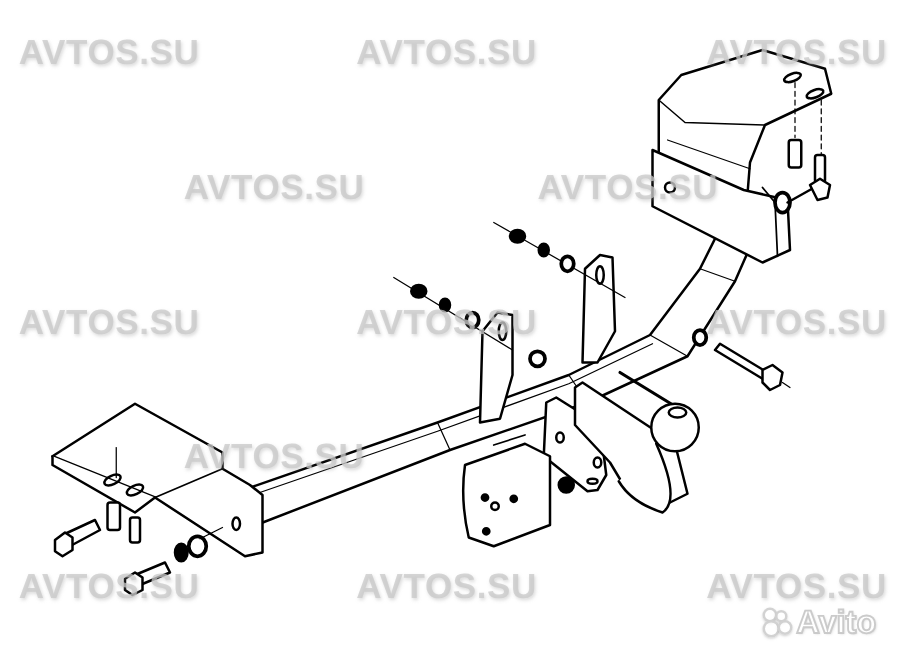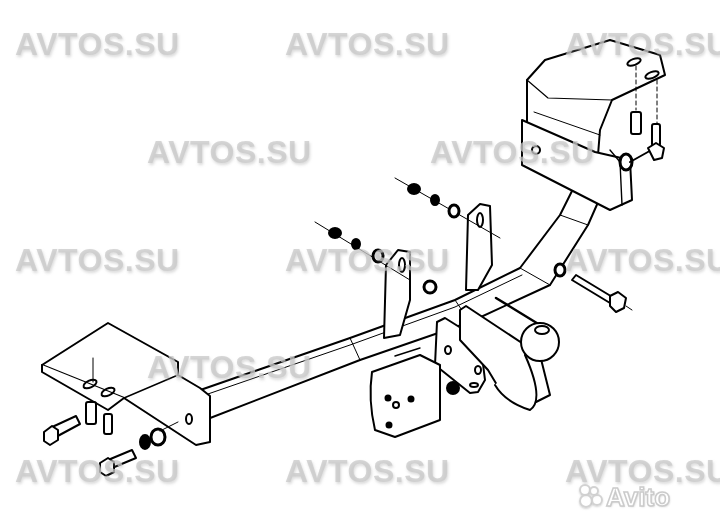--- a/index.html
+++ b/index.html
@@ -1,20 +1,20 @@
 <!DOCTYPE html>
 <html><head>
 <meta charset="utf-8">
 <style>
   html, body { margin: 0; padding: 0; background: #ffffff; }
   body { width: 720px; height: 519px; position: relative; overflow: hidden; font-family: "Liberation Sans", sans-serif; }
   .canvas { position: absolute; left: 0; top: 0; width: 720px; height: 519px; background: #fff; }
   .drawing { position: absolute; left: 0; top: 0; width: 720px; height: 519px; }
-  .wm { position: absolute; font-family: "Liberation Sans", sans-serif; font-weight: bold; font-size: 32px; letter-spacing: 0.5px; color: rgba(200,200,200,0.75); text-shadow: 1px 2px 3px rgba(150,150,150,0.35); white-space: nowrap; pointer-events: none; }
-  .avito { position: absolute; left: 579px; top: 484px; display: flex; gap: 3px; pointer-events: none; }
+  .wm { position: absolute; font-family: "Liberation Sans", sans-serif; font-weight: bold; font-size: 28px; letter-spacing: 0.5px; color: rgba(200,200,200,0.75); text-shadow: 1px 2px 3px rgba(150,150,150,0.35); white-space: nowrap; pointer-events: none; }
+  .avito { position: absolute; left: 610px; top: 484px; display: flex; align-items: center; gap: 3px; pointer-events: none; }
   .avito-dots { position: relative; width: 24px; height: 22px; }
   .avito-dots span { position: absolute; border-radius: 50%; border: 2px solid rgba(205,205,205,0.9); background: rgba(255,255,255,0.6); box-shadow: 0 1px 2px rgba(150,150,150,0.4); }
   .avito-text { font-family: "Liberation Sans", sans-serif; font-size: 26px; font-weight: bold; color: #fff; -webkit-text-stroke: 1.5px rgba(200,200,200,0.95); text-shadow: 1px 1px 2px rgba(150,150,150,0.4); line-height: 1; }
 </style>
 </head>
 <body>
 
 <div class="canvas">
 
   <svg class="drawing" viewBox="0 0 720 519" xmlns="http://www.w3.org/2000/svg" fill="none" stroke="#000" stroke-width="2" stroke-linejoin="round" stroke-linecap="round">

